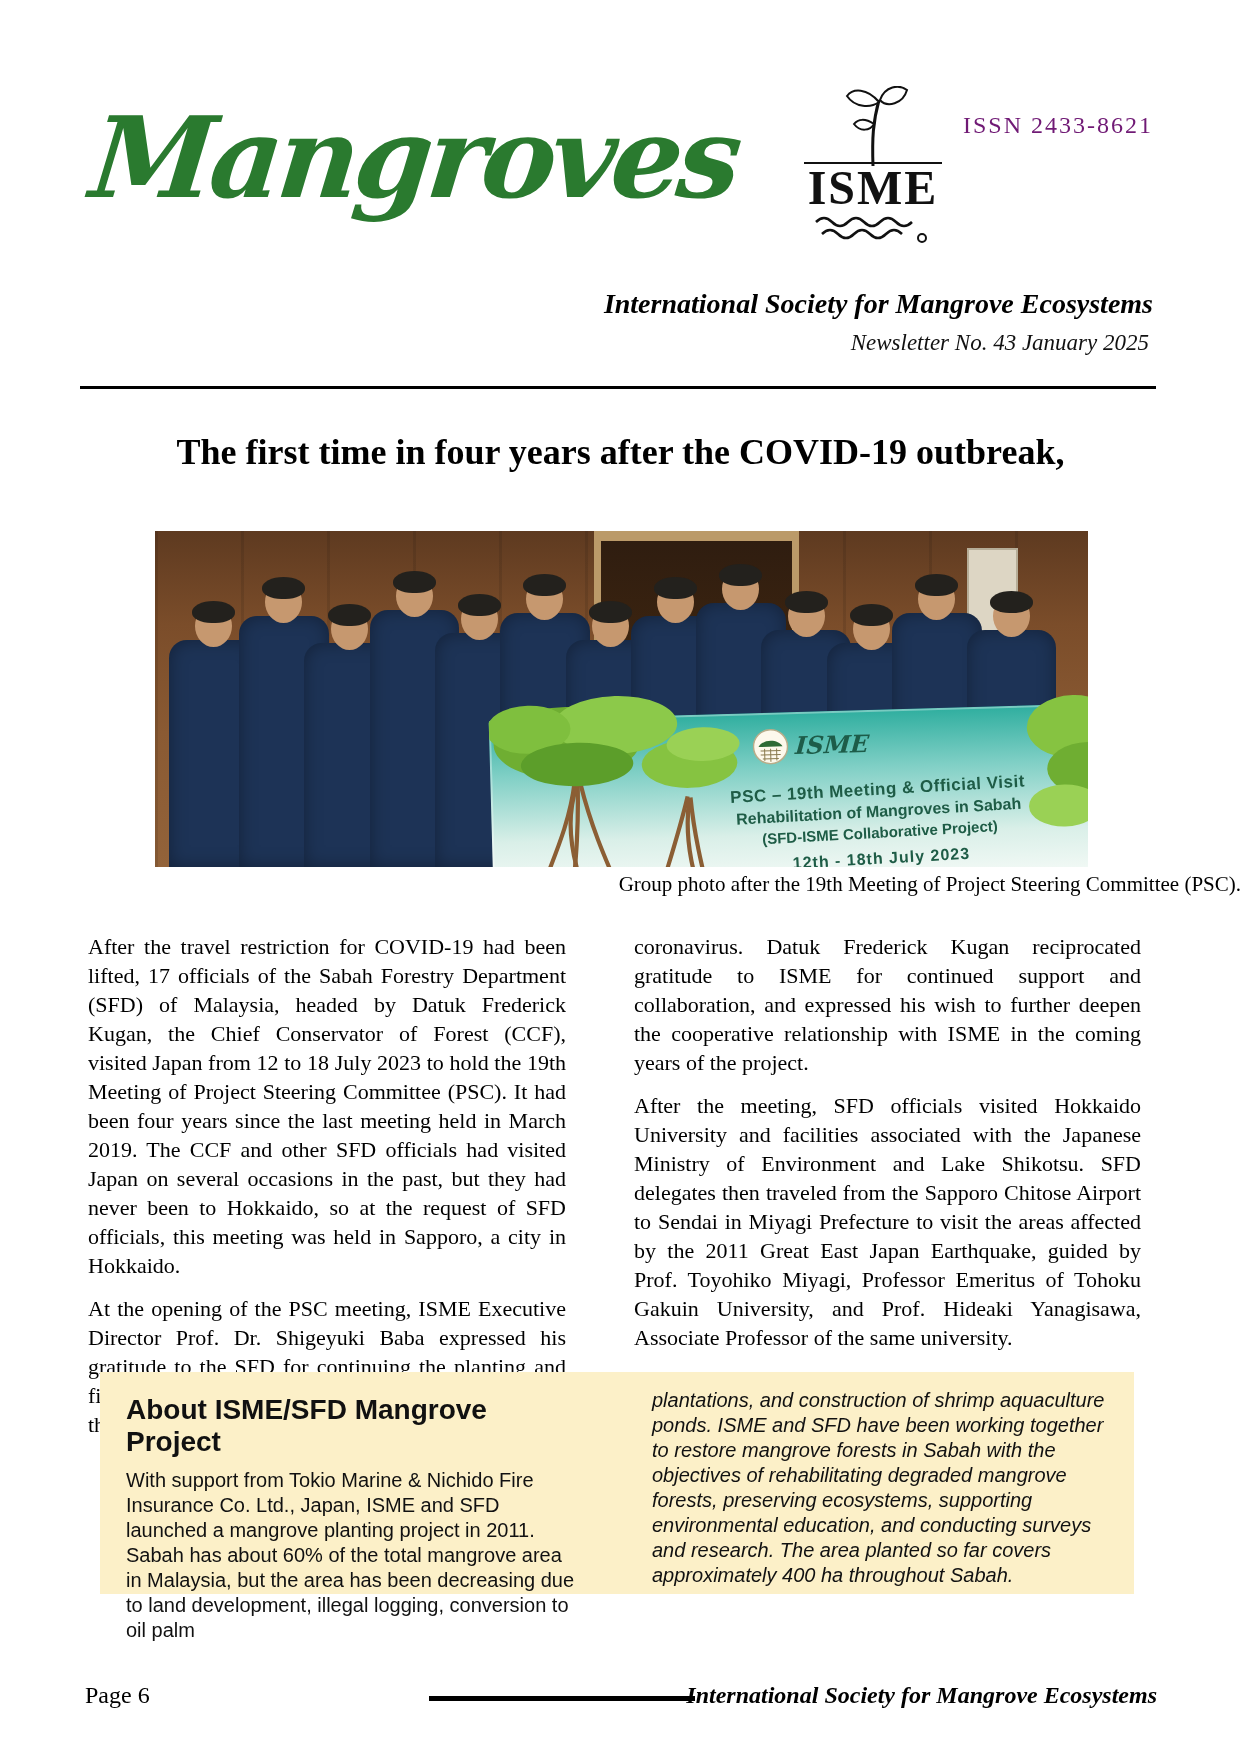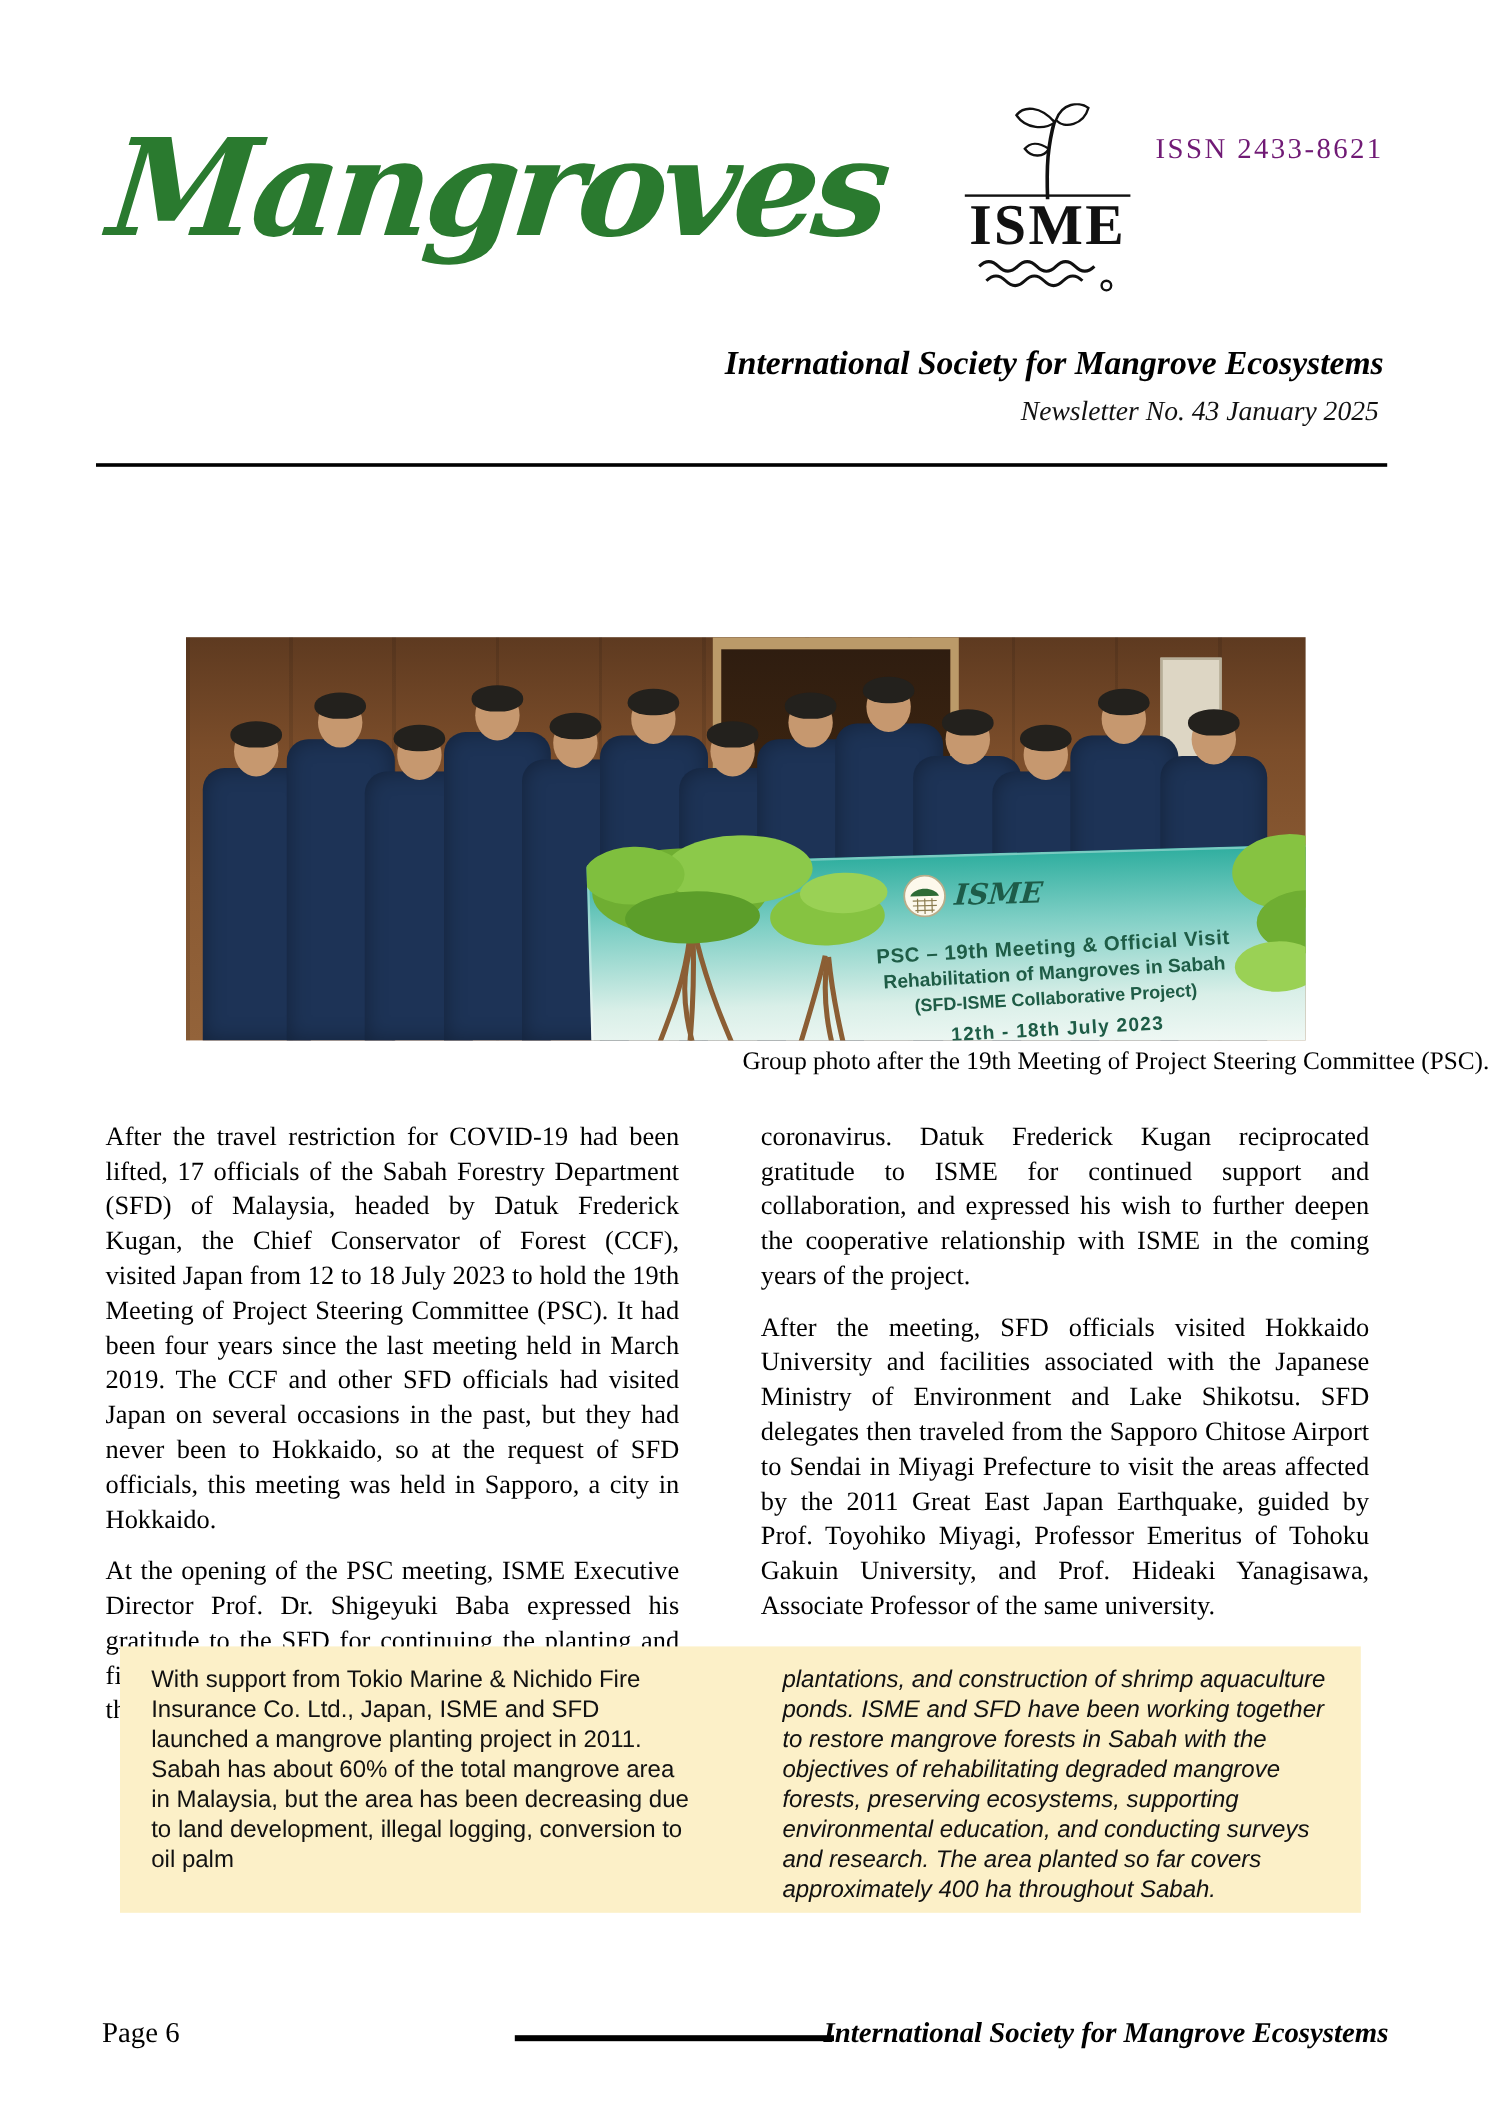--- a/index.html
+++ b/index.html
@@ -149,20 +149,21 @@
       <circle cx="114" cy="24" r="4" fill="none" stroke="#111" stroke-width="2"></circle>
     </svg>
   </div>
 
   <div class="issn">ISSN  2433-8621</div>
   <div class="org-tagline">International Society for Mangrove Ecosystems</div>
   <div class="newsletter-line">Newsletter No. 43  January 2025</div>
   <div class="header-rule"></div>
 
   <div class="title">
+    <div>The first time in four years after the COVID-19 outbreak,</div>
   </div>
 
   <div class="photo">
     <div class="door"></div>
     <div class="whiteboard"></div>
     <div id="people-layer">
         <div class="person" style="left: 1.5%; top: 22%;">
           <div class="head"></div>
           <div class="torso"></div>
         </div>
@@ -270,20 +271,21 @@
     </div>
     <div class="col-gap"></div>
     <div class="col col-right">
       <p>coronavirus. Datuk Frederick Kugan reciprocated gratitude to ISME for continued support and collaboration, and expressed his wish to further deepen the cooperative relationship with ISME in the coming years of the project.</p>
       <p>After the meeting, SFD officials visited Hokkaido University and facilities associated with the Japanese Ministry of Environment and Lake Shikotsu. SFD delegates then traveled from the Sapporo Chitose Airport to Sendai in Miyagi Prefecture to visit the areas affected by the 2011 Great East Japan Earthquake, guided by Prof. Toyohiko Miyagi, Professor Emeritus of Tohoku Gakuin University, and Prof. Hideaki Yanagisawa, Associate Professor of the same university.</p>
     </div>
   </div>
 
   <div class="highlight">
     <div class="hl-left">
+      <div class="hl-heading">About ISME/SFD Mangrove Project</div>
       <div class="hl-text">With support from Tokio Marine &amp; Nichido Fire Insurance Co. Ltd., Japan, ISME and SFD launched a mangrove planting project in 2011. Sabah has about 60% of the total mangrove area in Malaysia, but the area has been decreasing due to land development, illegal logging, conversion to oil palm</div>
     </div>
     <div class="hl-gap"></div>
     <div class="hl-right">
       <div class="hl-text">plantations, and construction of shrimp aquaculture ponds. ISME and SFD have been working together to restore mangrove forests in Sabah with the objectives of rehabilitating degraded mangrove forests, preserving ecosystems, supporting environmental education, and conducting surveys and research. The area planted so far covers approximately 400 ha throughout Sabah.</div>
     </div>
   </div>
 
   <div class="footer-page">Page 6</div>
   <div class="footer-rule"></div>

